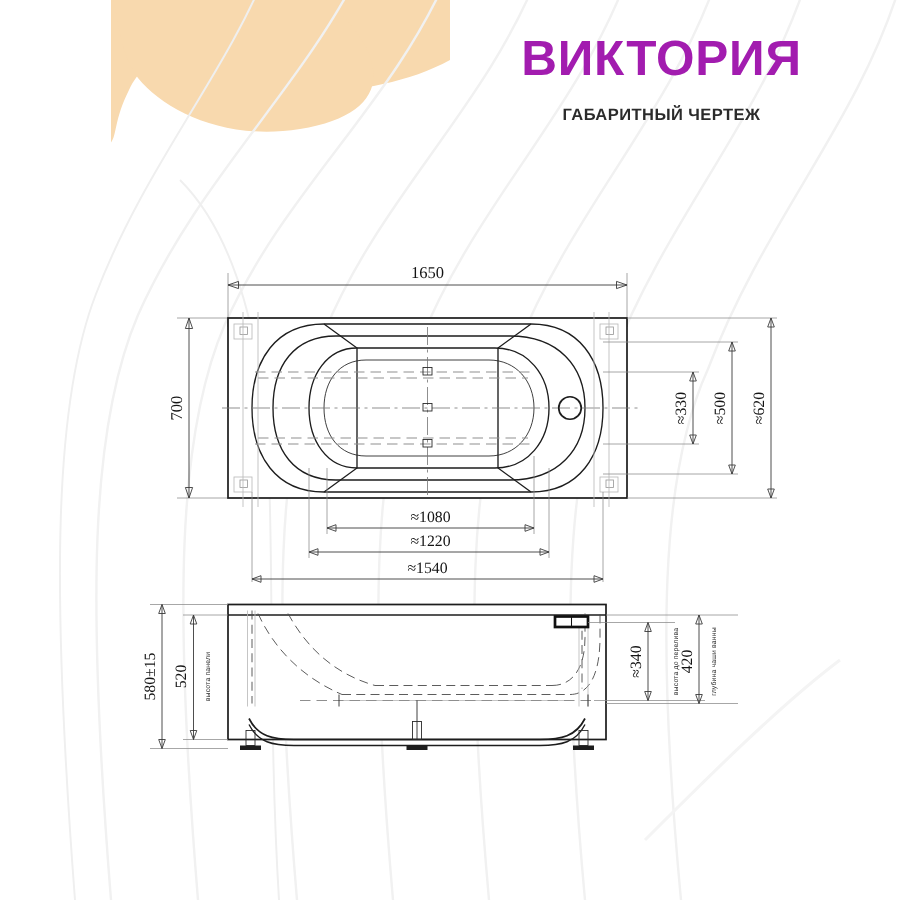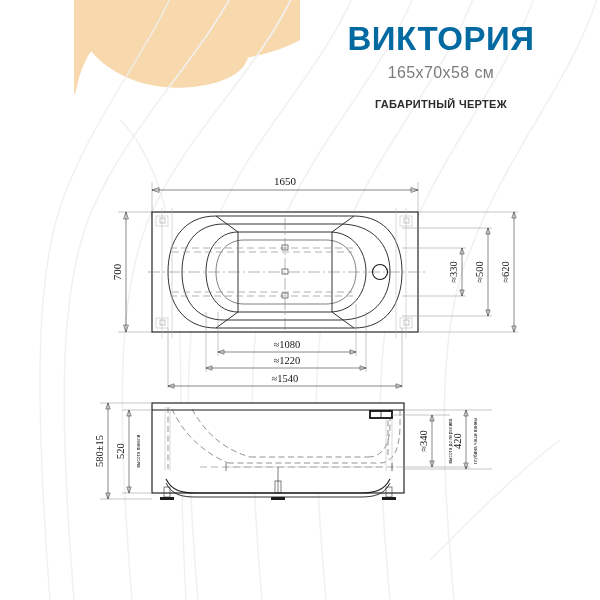--- a/index.html
+++ b/index.html
@@ -10,21 +10,21 @@
   }
   #page{position:relative;width:600px;height:600px;background:#fff;overflow:hidden;}
 
   
   #bg-deco{position:absolute;left:0;top:0;width:600px;height:600px;pointer-events:none;}
 
   
   #header{position:absolute;left:296px;top:22px;width:290px;text-align:center;}
   .brand-line{
     font-family:"Liberation Sans", sans-serif;
-    font-weight:bold;color:#0369a1;
+    font-weight:bold;color:#a21caf;
     font-size:33px;line-height:33px;letter-spacing:0.5px;
   }
   #brand-2{margin-top:4px;}
   #size-line{
     font-family:"Liberation Sans", sans-serif;
     color:#7b7b7b;font-size:16px;margin-top:9px;letter-spacing:0.4px;
   }
   #subtitle{
     font-family:"Liberation Sans", sans-serif;
     font-weight:bold;color:#2b2b2b;font-size:11px;margin-top:16px;letter-spacing:0.3px;
@@ -80,21 +80,20 @@
         <path d="M 178 -20 C 150 50 96 112 64 196 C 36 268 34 390 50 600"></path>
         <path d="M 120 120 C 150 150 168 200 176 270 C 184 340 178 470 186 600"></path>
       </g>
 
       <path d="M 430 560 C 470 520 520 470 560 440" stroke="#F4F4F4" stroke-width="2" fill="none"></path>
     </g>
   </svg>
 
   <div id="header">
     <div class="brand-line">ВИКТОРИЯ</div>
-    <div id="size-line">165x70x58 см</div>
     <div id="subtitle">ГАБАРИТНЫЙ ЧЕРТЕЖ</div>
   </div>
 
   <svg id="plan-view" viewBox="0 0 600 235" width="600" height="235">
 
     <g class="ext">
       <line x1="152" y1="22" x2="152" y2="58"></line>
       <line x1="418" y1="22" x2="418" y2="58"></line>
       <line x1="118" y1="52" x2="152" y2="52"></line>
       <line x1="118" y1="172" x2="152" y2="172"></line>

